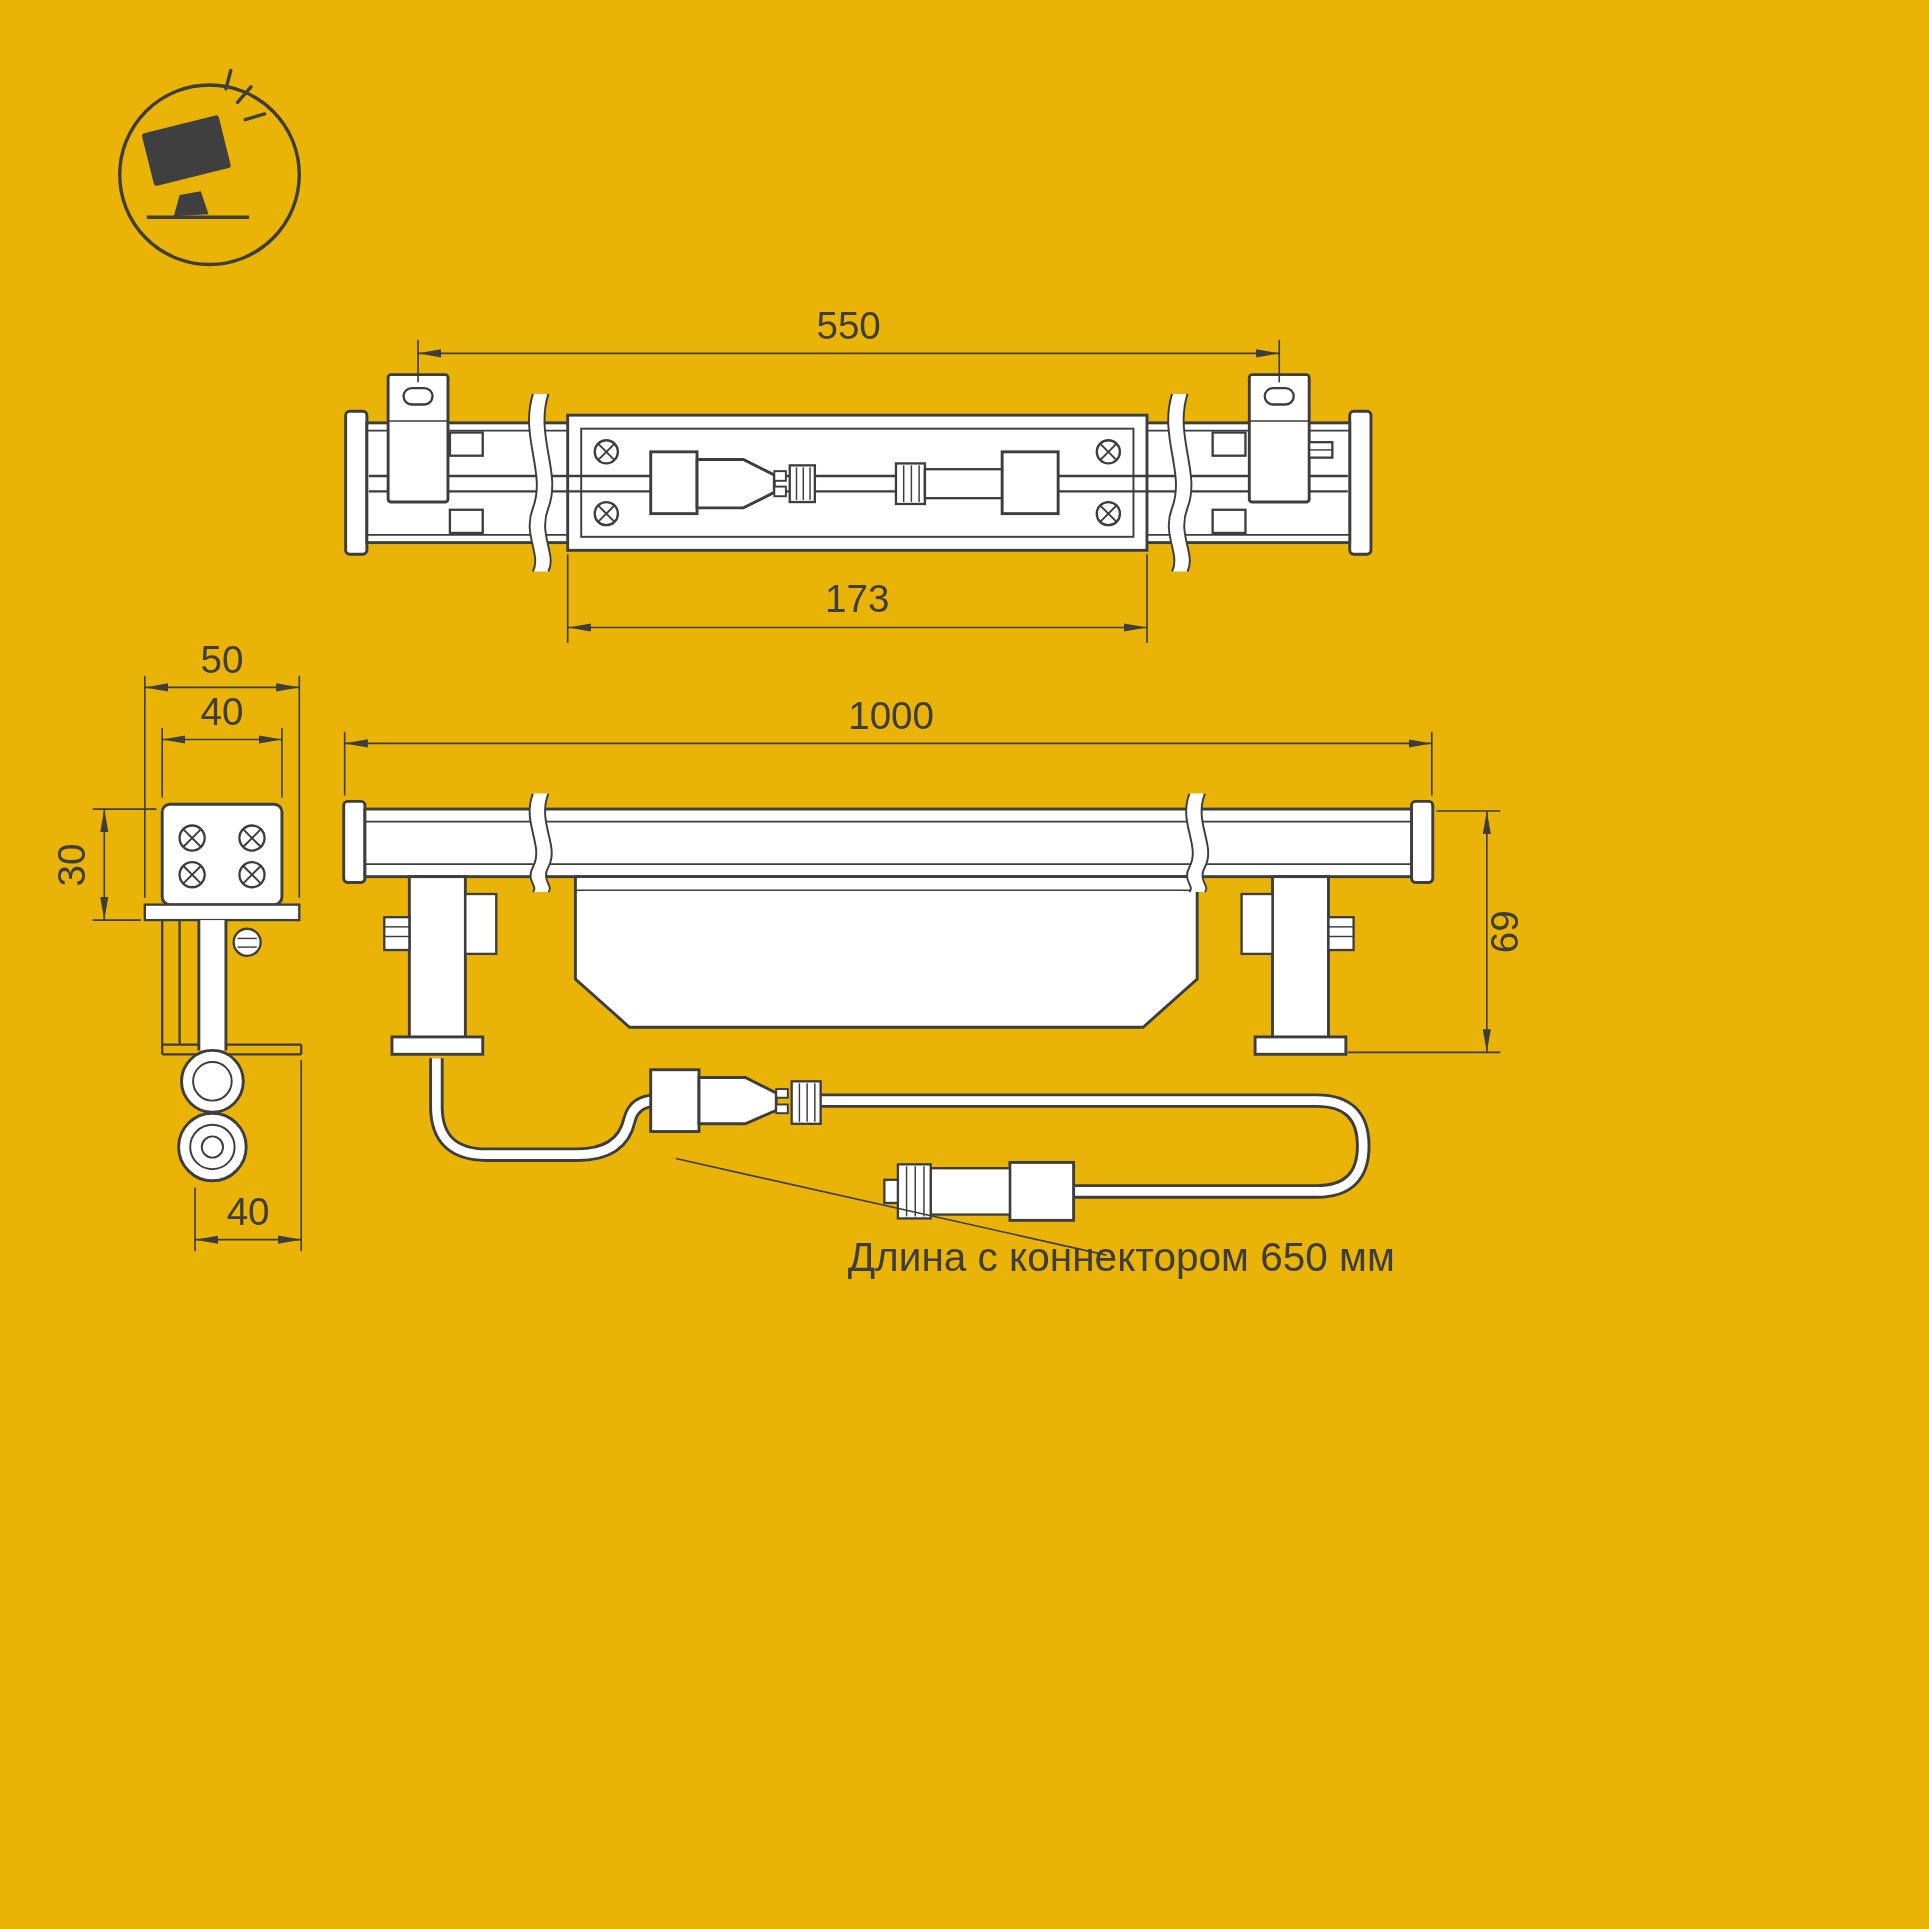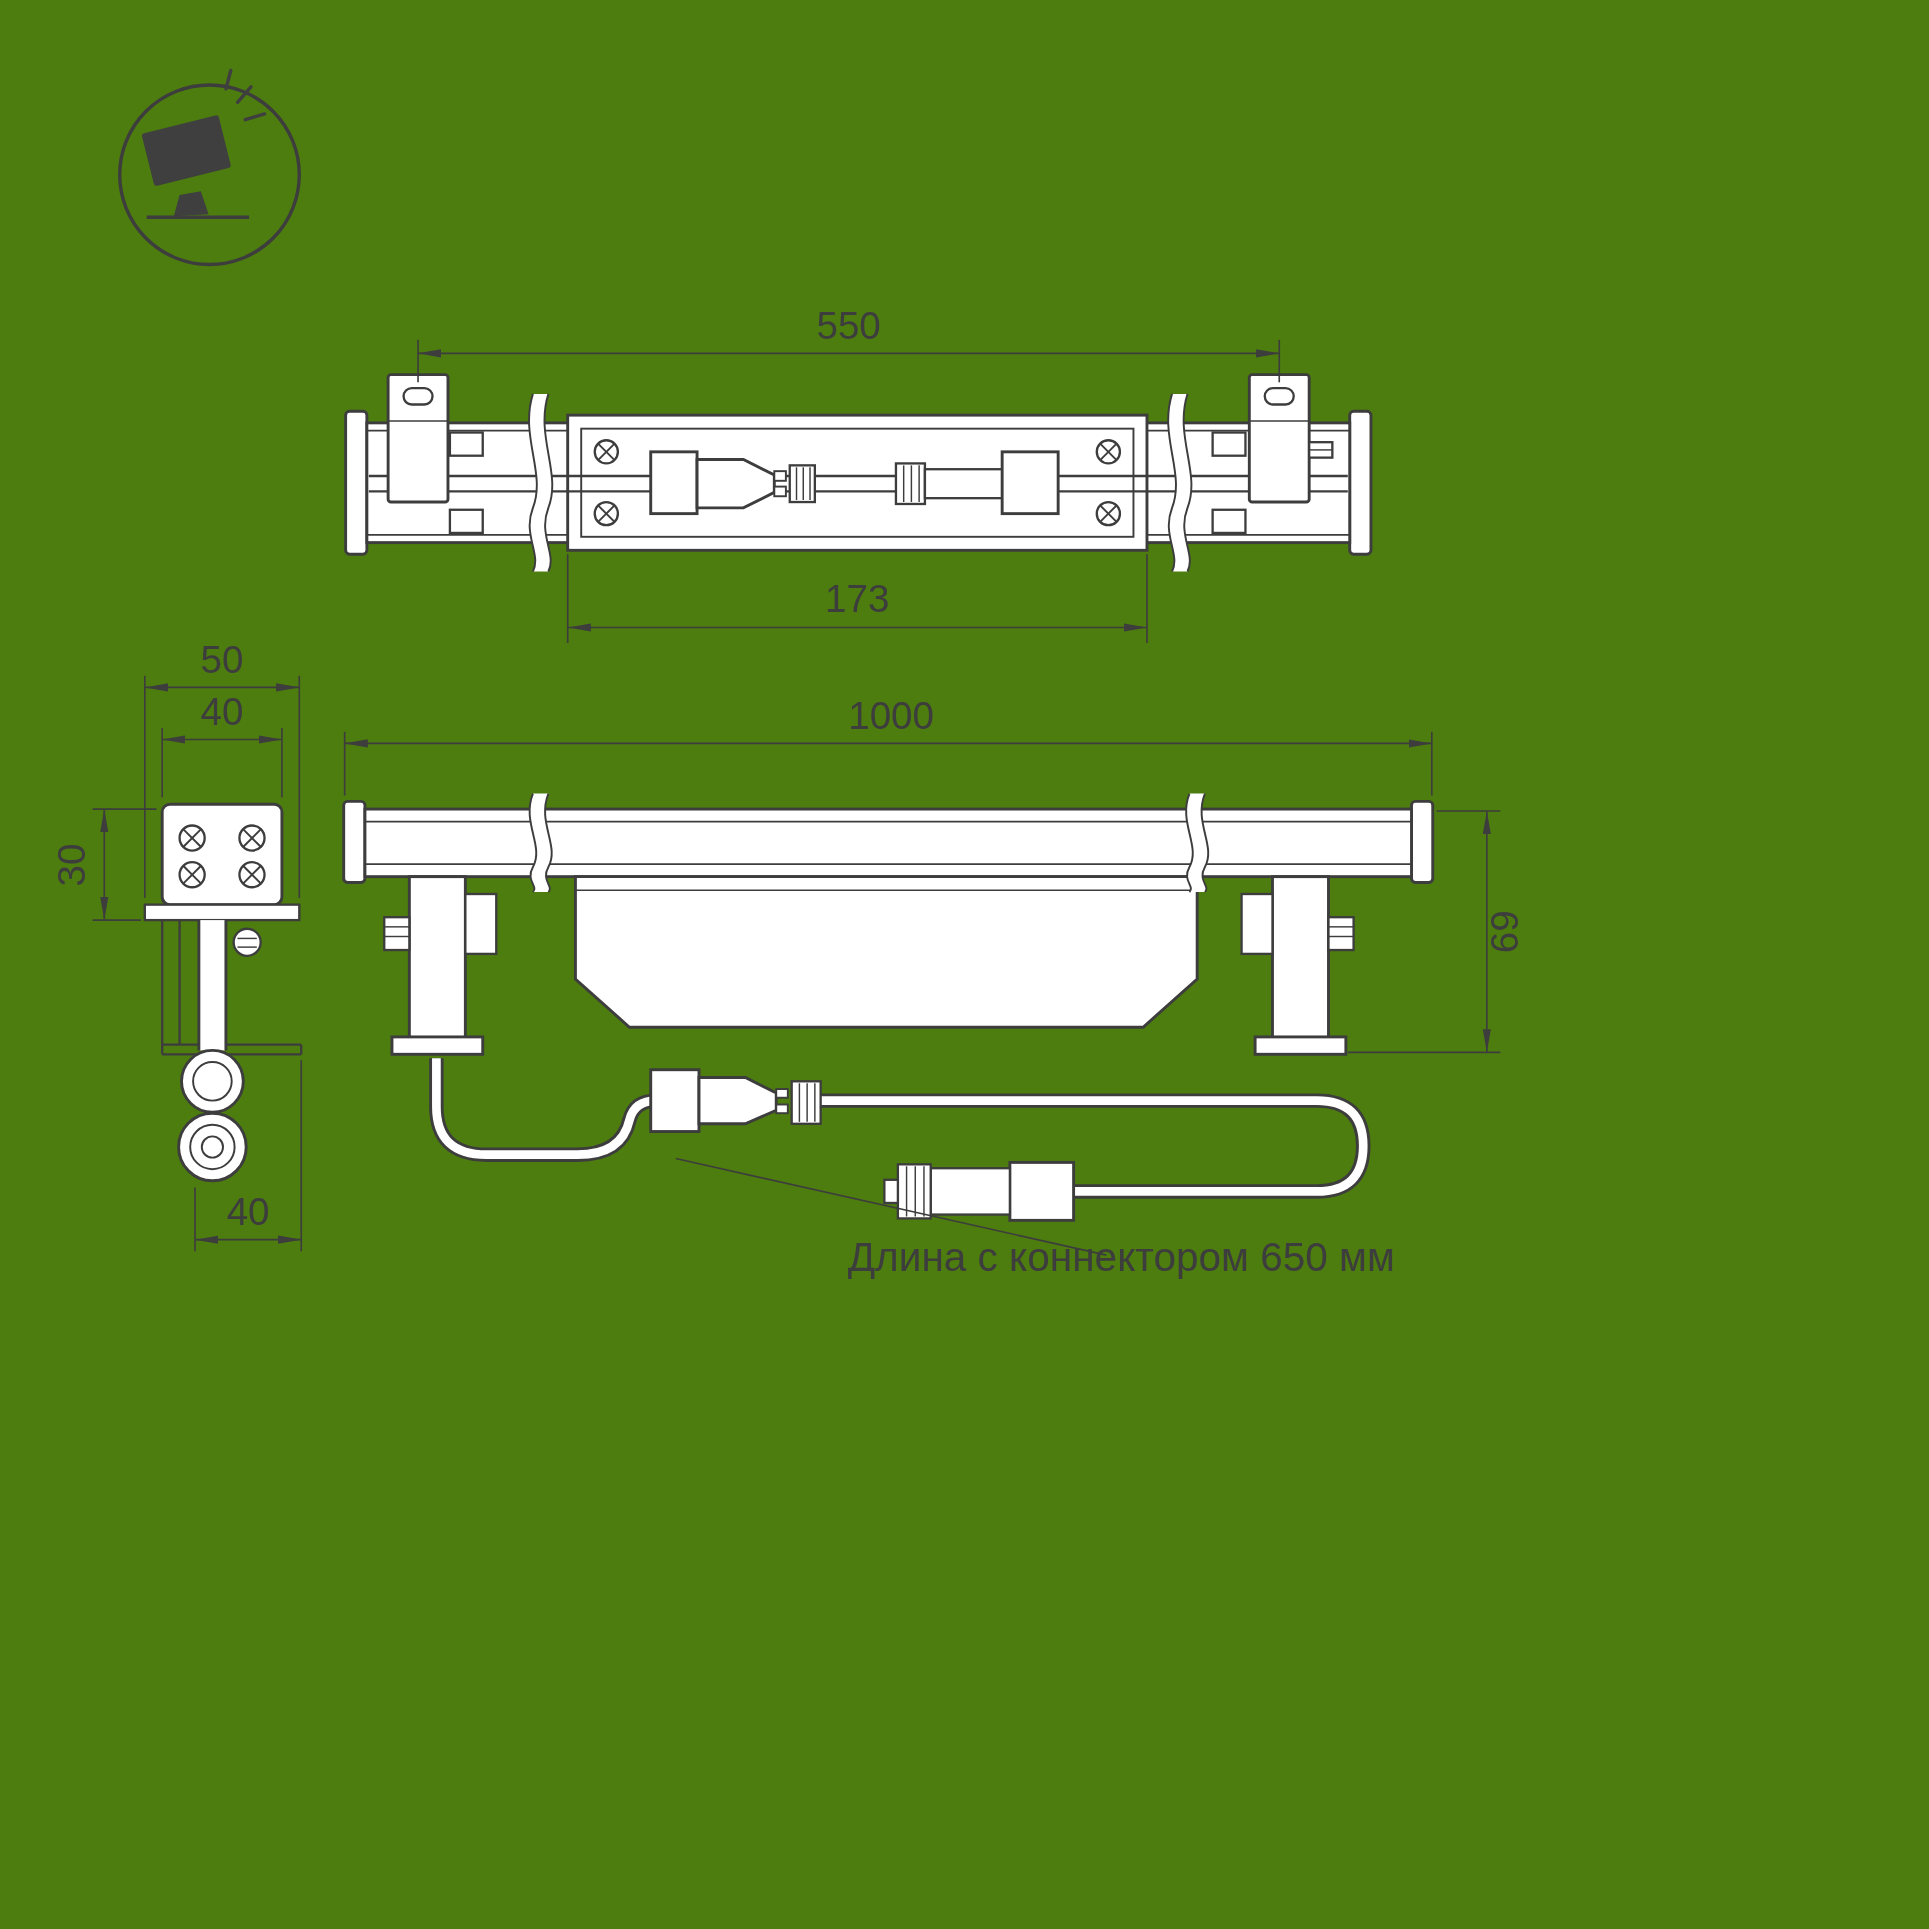--- a/index.html
+++ b/index.html
@@ -1,16 +1,16 @@
 <!DOCTYPE html>
 <html><head>
 <meta charset="utf-8">
 <style>
   html,body{margin:0;padding:0;background:#ffffff;}
-  .canvas{position:relative;width:1929px;height:1929px;background:#4d7c0f;overflow:hidden;}
+  .canvas{position:relative;width:1929px;height:1929px;background:#eab308;overflow:hidden;}
   svg{position:absolute;left:0;top:0;}
   .ln{stroke:#3d3d3d;fill:none;}
   .lf{stroke:#3d3d3d;fill:#ffffff;}
   .w35{stroke-width:3.5;}
   .w3{stroke-width:3;}
   .w24{stroke-width:2.4;}
   .w2{stroke-width:2;}
   .w18{stroke-width:1.8;}
   .w15{stroke-width:1.5;}
   .dim{stroke:#3d3d3d;stroke-width:1.7;fill:none;}

